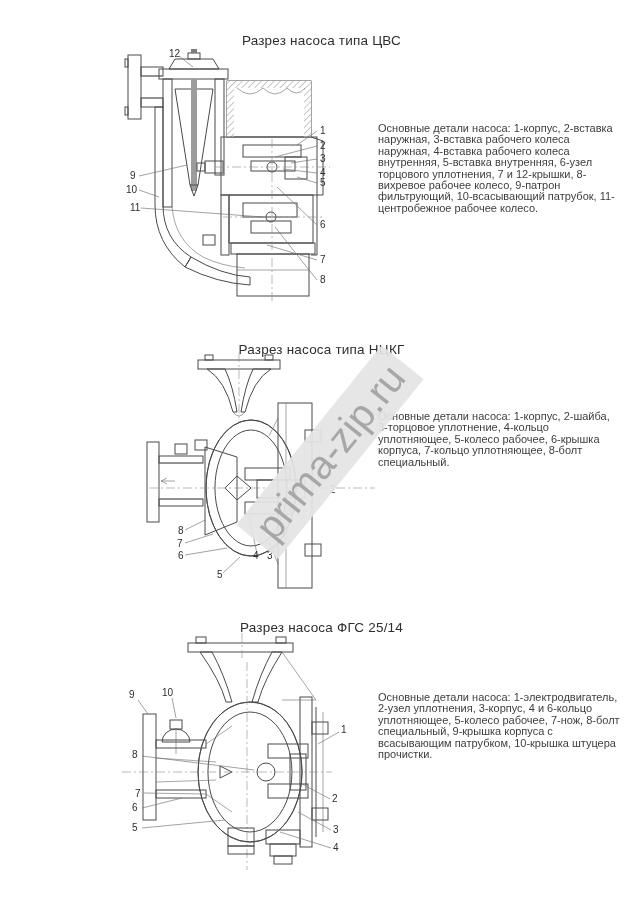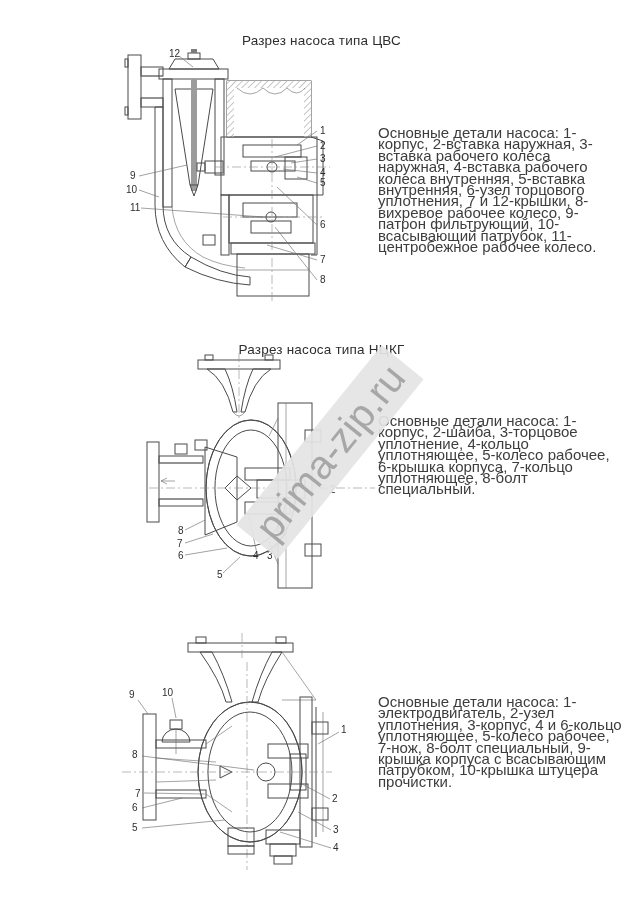--- a/index.html
+++ b/index.html
@@ -1,21 +1,21 @@
 <!DOCTYPE html>
 <html><head>
 <meta charset="utf-8">
 <style>
   html,body{margin:0;padding:0;}
   body{width:643px;height:900px;position:relative;background:#ffffff;overflow:hidden;
        font-family:"Liberation Sans",sans-serif;}
   .page{position:absolute;left:0;top:0;width:643px;height:900px;background:#fff;}
   .sec-title{position:absolute;left:0;width:643px;text-align:center;color:#2e2e2e;
              font-size:13.5px;font-weight:400;letter-spacing:.2px;}
-  .sec-desc{position:absolute;left:378px;width:244px;color:#3d3d3d;font-size:15px;
+  .sec-desc{position:absolute;left:378px;width:244px;color:#3d3d3d;font-size:11px;
             line-height:11.4px;text-align:left;}
   .t0{top:22px;} .t1{top:331px;} .t2{top:609px;}
   .d0{top:112px;} .d1{top:400px;} .d2{top:681px;}
   .svg0{position:absolute;left:125px;top:45px;}
   .svg1{position:absolute;left:145px;top:352px;}
   .svg2{position:absolute;left:120px;top:632px;}
   svg{overflow:visible;}
   .outline{stroke:#4a4a4a;fill:none;stroke-width:1;}
   .thin{stroke:#6a6a6a;fill:none;stroke-width:.6;}
   .center{stroke:#8a8a8a;fill:none;stroke-width:.6;stroke-dasharray:9 3 2 3;}
@@ -212,20 +212,21 @@
         <text class="callout" x="108" y="207">4</text>
       <path class="leader" d="M126,202 L142,180"></path>
         <text class="callout" x="122" y="207">3</text>
       <path class="leader" d="M183,138 L168,133"></path>
         <text class="callout" x="185" y="141">2</text>
     </g>
   </svg>
 
   <p class="sec-desc d1">Основные детали насоса: 1-корпус, 2-шайба, 3-торцовое уплотнение, 4-кольцо уплотняющее, 5-колесо рабочее, 6-крышка корпуса, 7-кольцо уплотняющее, 8-болт специальный.</p>
 
+  <h2 class="sec-title t2">Разрез насоса ФГС 25/14</h2>
 
   <svg class="svg2" width="245" height="245" viewBox="0 0 245 245">
     <defs>
       <pattern id="hC" width="4.5" height="4.5" patternUnits="userSpaceOnUse" patternTransform="rotate(45)">
         <rect width="4.5" height="4.5" fill="#ffffff"></rect>
           <line x1="0" y1="0" x2="0" y2="4.5" stroke="#909090" stroke-width="1"></line>
       </pattern>
       <pattern id="cC" width="4" height="4" patternUnits="userSpaceOnUse">
         <rect width="4" height="4" fill="#fff"></rect>
           <path d="M0,0 L4,4 M4,0 L0,4" stroke="#8b8b8b" stroke-width=".6"></path>

